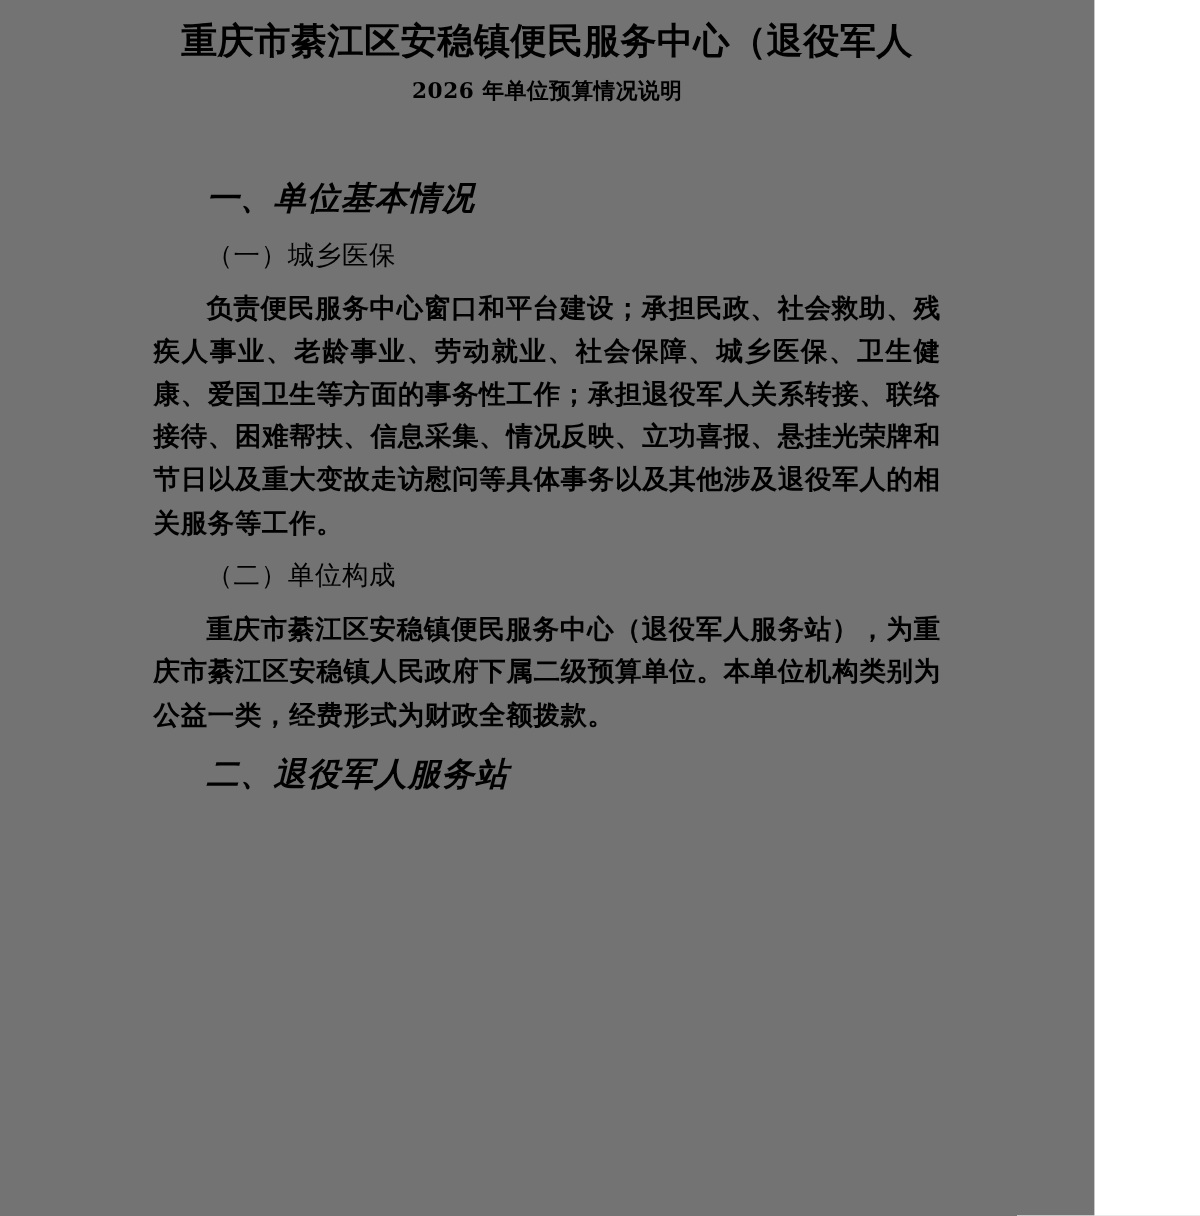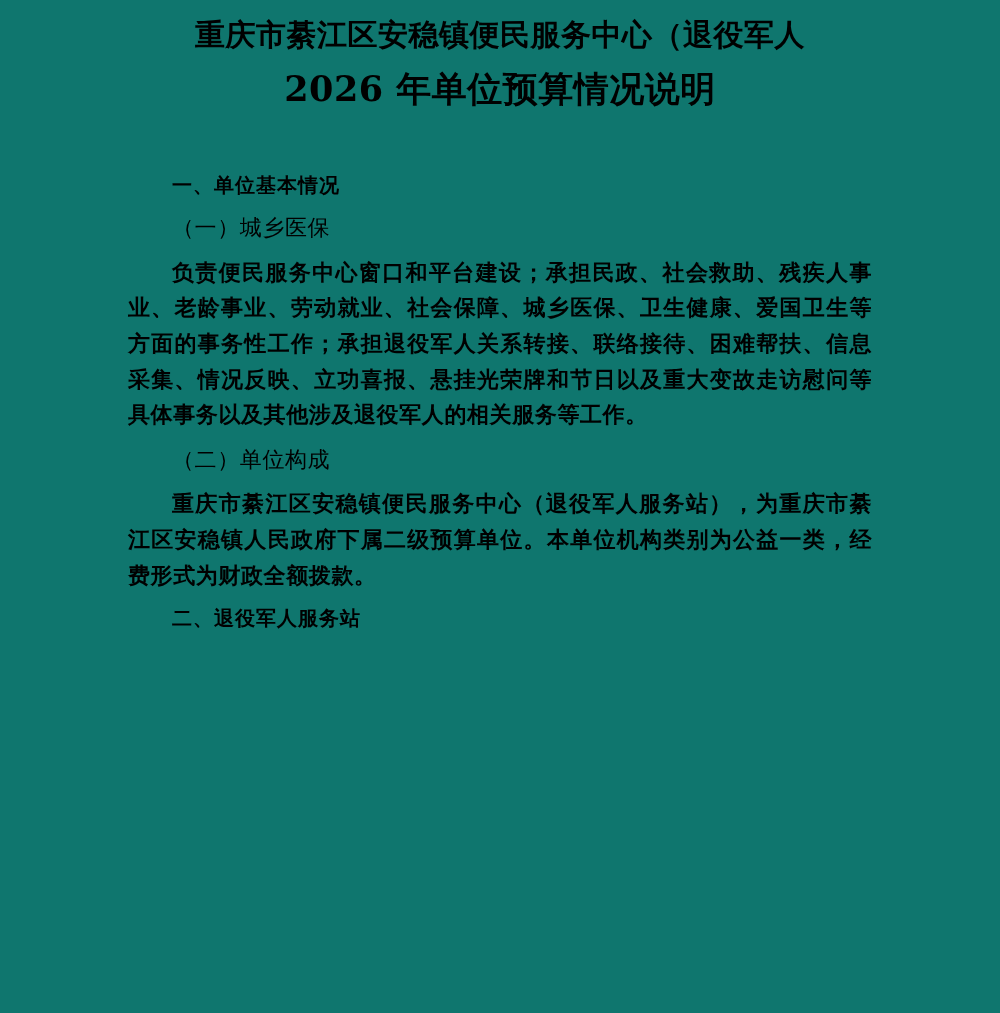--- a/index.html
+++ b/index.html
@@ -7,53 +7,54 @@
     padding: 0;
     background: #ffffff;
   }
   body {
     width: 1000px;
     min-height: 1013px;
     font-family: "DejaVu Serif", "Liberation Serif", serif;
     color: #000000;
   }
   .page {
-    width: 1000px;
+    width: 912px;
     min-height: 1013px;
     box-sizing: border-box;
     padding: 14px 128px 0 128px;
-    background: #0f766e;
+    background: #737373;
   }
   .doc-title {
     text-align: center;
     font-family: "DejaVu Sans", "Liberation Sans", sans-serif;
     font-weight: bold;
     font-size: 30px;
     line-height: 1.42;
     letter-spacing: 0.5px;
     margin: 0;
     padding: 0;
   }
   .doc-title-line2 {
     text-align: center;
     font-family: "DejaVu Serif", "Liberation Serif", serif;
     font-weight: bold;
-    font-size: 35px;
+    font-size: 18px;
     line-height: 1.5;
     margin: 6px 0 0 0;
     letter-spacing: 0.5px;
   }
   .section-heading {
     font-family: "DejaVu Sans", "Liberation Sans", sans-serif;
     font-weight: bold;
-    font-size: 20px;
+    font-size: 27px;
     line-height: 1.6;
     margin: 0;
     text-indent: 44px;
     letter-spacing: 1px;
+    font-style: italic;
   }
   .sub-heading {
     font-size: 22px;
     line-height: 1.62;
     margin: 0;
     text-indent: 44px;
     letter-spacing: 0.6px;
   }
   .para {
     font-size: 22px;

